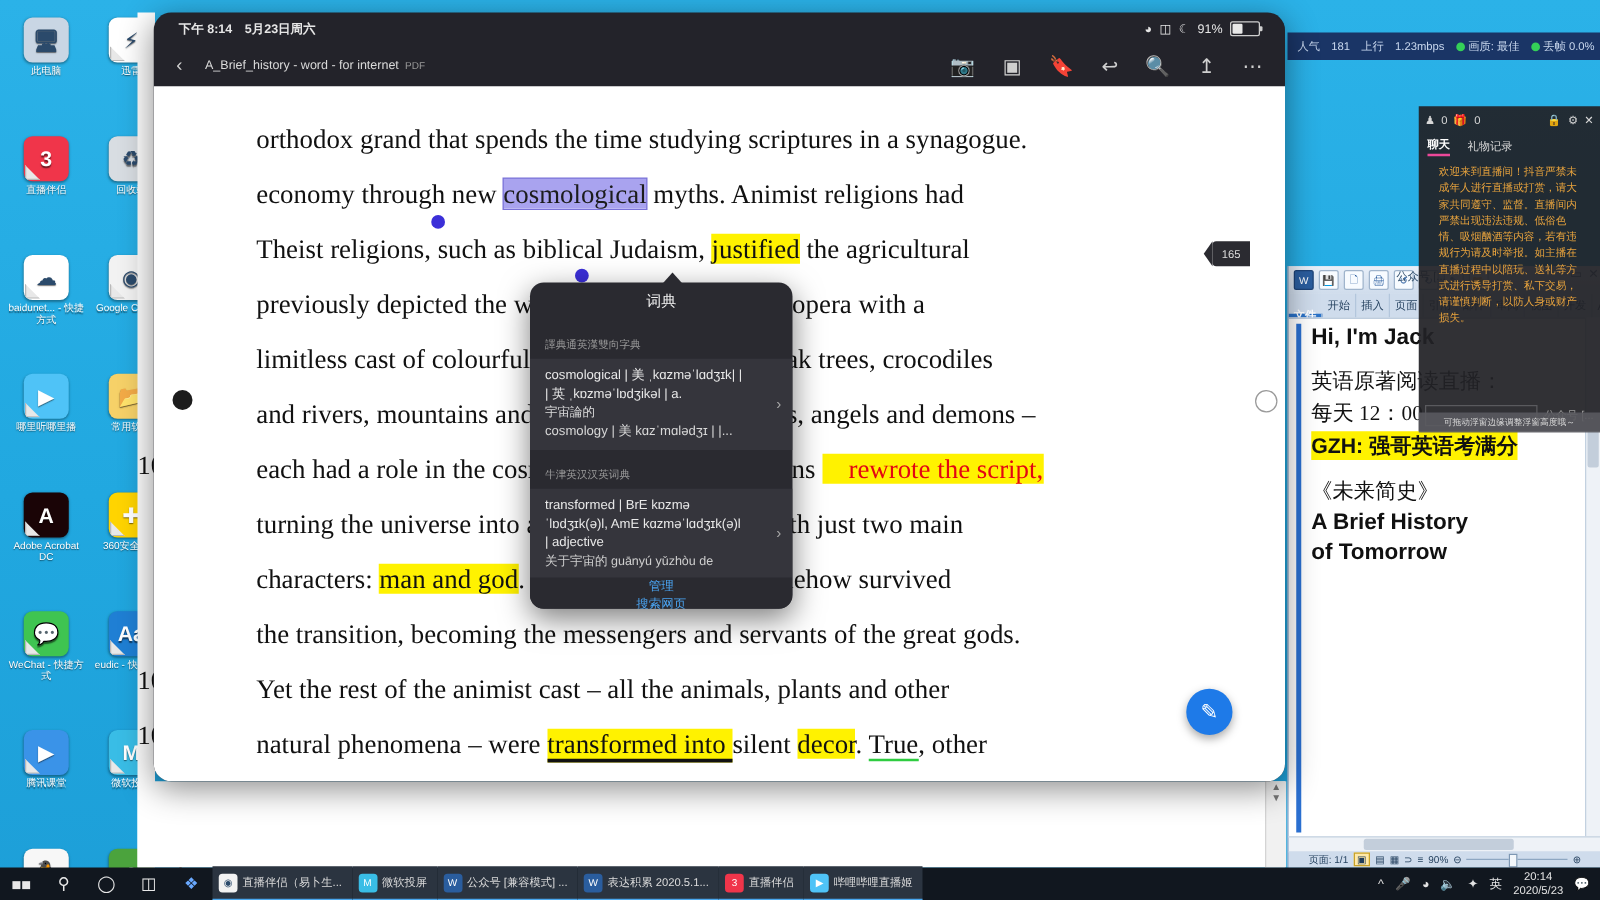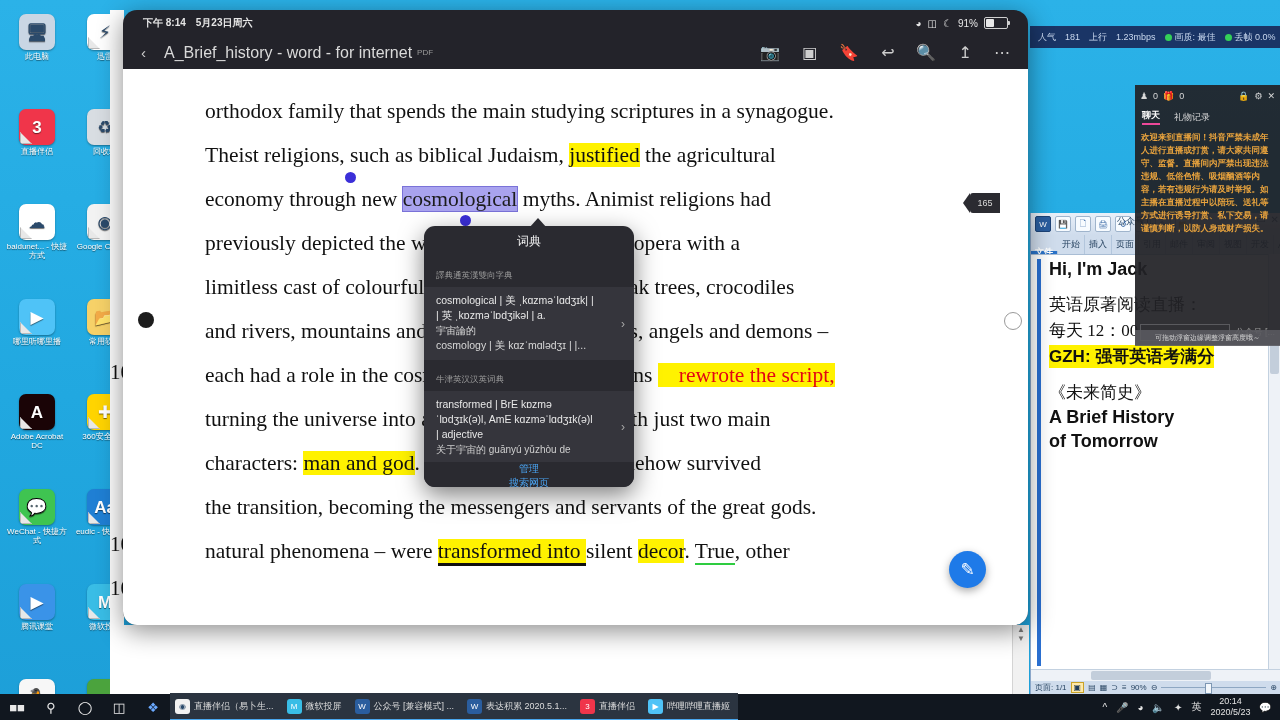--- a/index.html
+++ b/index.html
@@ -62,47 +62,47 @@
   .w-en{font-family:"Liberation Sans","DejaVu Sans",sans-serif;font-weight:bold;font-size:18px;}
   .w-cn{font-size:17px;}
   .w-hl{background:#fff200;font-weight:bold;font-size:16px;}
   .w-bk{font-family:"Liberation Sans","DejaVu Sans",sans-serif;font-weight:bold;font-size:17px;}
   #word-vsb{position:absolute;right:0;top:41px;width:12px;bottom:24px;background:#eef2f7;
         border-left:1px solid #c3d1e0;}
   #word-vsb .thumb{position:absolute;left:1px;top:78px;width:9px;height:42px;background:#c3cedb;border-radius:2px;}
   #word-hsb{position:absolute;left:0;right:0;bottom:12px;height:12px;background:#eef2f7;border-top:1px solid #c3d1e0;}
   #word-hsb .thumb{position:absolute;left:60px;top:1px;width:120px;height:9px;background:#c3cedb;border-radius:2px;}
   #word-status{position:absolute;left:0;right:0;bottom:0;height:13px;background:#cfdcec;
-        display:flex;align-items:center;gap:4px;padding:0 4px;font-size:8px;color:#1f3c5a;}
+        display:flex;align-items:center;gap:4px;padding:0 16px;font-size:8px;color:#1f3c5a;}
   #word-status .zbar{position:relative;flex:1;height:9px;}
   #word-status .zbar:before{content:"";position:absolute;left:0;right:0;top:4px;height:1px;background:#8ea7c2;}
   #word-status .zhandle{position:absolute;left:42%;top:0;width:5px;height:9px;background:#f3f7fb;border:1px solid #7d97b3;}
   
   #chat{position:absolute;left:1135px;top:85px;width:145px;height:260px;
         background:rgba(33,33,38,.93);z-index:30;color:#d7d7d7;}
   #chat-top{height:22px;display:flex;align-items:center;gap:5px;padding:0 5px;font-size:9px;}
   #chat-top .spacer{flex:1;}
   #chat-tabs{height:20px;display:flex;align-items:center;gap:14px;padding:0 7px;font-size:9px;}
   #chat-tabs .ct.sel{color:#fff;font-weight:bold;border-bottom:2px solid #ec4899;padding-bottom:1px;}
-  #chat-msg{padding:4px 6px;font-size:8.5px;line-height:13px;color:#e8a33d;font-weight:bold;}
+  #chat-msg{padding:4px 16px;font-size:8.5px;line-height:13px;color:#e8a33d;}
   #chat-input{position:absolute;left:0;right:0;bottom:0;height:26px;display:flex;
         align-items:center;gap:5px;padding:0 5px;font-size:9px;color:#9d9d9d;}
   #chat-input .box{flex:1;height:15px;border:1px solid #5a5a5e;}
   
   #pad{position:absolute;left:123px;top:10px;width:905px;height:615px;
         background:#23232a;border-radius:14px;z-index:40;overflow:hidden;
         box-shadow:0 6px 26px rgba(0,0,0,.45);}
   #pad-status{height:26px;display:flex;align-items:center;padding:0 20px;color:#e6e6e6;font-size:10px;}
   #pad-status .left{display:flex;gap:10px;font-weight:bold;}
   #pad-status .right{margin-left:auto;display:flex;align-items:center;gap:6px;}
   .batt{width:22px;height:10px;border:1px solid #cfcfcf;border-radius:2px;position:relative;}
   .batt:after{content:"";position:absolute;right:-3px;top:3px;width:2px;height:4px;background:#cfcfcf;border-radius:0 1px 1px 0;}
   .batt i{position:absolute;left:1px;top:1px;bottom:1px;width:36%;background:#e8e8e8;border-radius:1px;display:block;}
   #pad-toolbar{height:33px;display:flex;align-items:center;padding:0 18px;color:#cfcfcf;}
-  #pad-toolbar .docname{font-size:16px;color:#dadada;margin-left:18px;}
+  #pad-toolbar .docname{font-size:10px;color:#dadada;margin-left:18px;}
   #pad-toolbar .pdftag{font-size:8px;color:#9a9a9a;margin-left:5px;}
   #pad-toolbar .tools{margin-left:auto;display:flex;align-items:center;gap:22px;}
   #pdfpage{position:absolute;left:0;top:59px;right:0;bottom:0;background:#fff;}
   #pdftext{position:absolute;left:82px;top:20px;width:760px;
         font-family:"Liberation Serif","DejaVu Serif",serif;font-size:21.5px;color:#111;}
   .pline{height:44px;line-height:44px;white-space:nowrap;}
   .hl{background:#fff200;}
   .red{color:#e30613;padding-left:21px;}
   .selword{background:#a9a3ef;color:#1c1c1c;box-shadow:0 0 0 1px #7a72d8;}
   .ul-black{border-bottom:3px solid #111;}
@@ -344,30 +344,31 @@
       <span>▣</span>
       <span>🔖</span>
       <span>↩</span>
       <span>🔍</span>
       <span>↥</span>
       <span>⋯</span>
     </span>
   </div>
   <div id="pdfpage">
     <div id="pdftext">
-        <div class="pline"><span class="">orthodox family that spends the main studying scriptures in a synagogue.</span></div>
+        <div class="pline"><span class="">orthodox grand that spends the time studying scriptures in a synagogue.</span></div>
+        <div class="pline"><span class="">economy  through  new  </span><span class="selword">cosmological</span><span class="">  myths.  Animist  religions  had</span></div>
         <div class="pline"><span class="">Theist religions, such as biblical Judaism, </span><span class="hl">justified</span><span class=""> the agricultural</span></div>
-        <div class="pline"><span class="">economy  through  new  </span><span class="selword">cosmological</span><span class="">  myths.  Animist  religions  had</span></div>
         <div class="pline"><span class="">previously  depicted  the  world  as  a  grand  Chinese  opera  with  a</span></div>
         <div class="pline"><span class="">limitless  cast  of  colourful  actors.  Elephants and oak trees, crocodiles</span></div>
         <div class="pline"><span class="">and rivers, mountains and frogs, ghosts and fairies, angels and demons –</span></div>
         <div class="pline"><span class="">each had a role in the cosmic opera. Theist religions </span><span class="hl red">rewrote the script,</span></div>
         <div class="pline"><span class="">turning the universe into a simple Ibsen </span><span class="ul-green">drama</span><span class=""> with just two main</span></div>
         <div class="pline"><span class="">characters: </span><span class="hl">man and god</span><span class="">. Angels and demons somehow survived</span></div>
         <div class="pline"><span class="">the transition, becoming the messengers and servants of the great gods.</span></div>
+        <div class="pline"><span class="">Yet  the  rest  of  the  animist  cast  –  all  the  animals,  plants  and  other</span></div>
         <div class="pline"><span class="">natural  phenomena  –  were  </span><span class="hl ul-black">transformed into </span><span class="">silent  </span><span class="hl">decor</span><span class="">. </span><span class="ul-green">True</span><span class="">, other</span></div>
       </div>
   </div>
 </div>
 <div id="sel-h1"></div>
 <div id="sel-h2"></div>
 <div id="pgbadge">165</div>
 <div id="mark-left"></div>
 <div id="mark-right"></div>
 <div id="penfab">✎</div>

